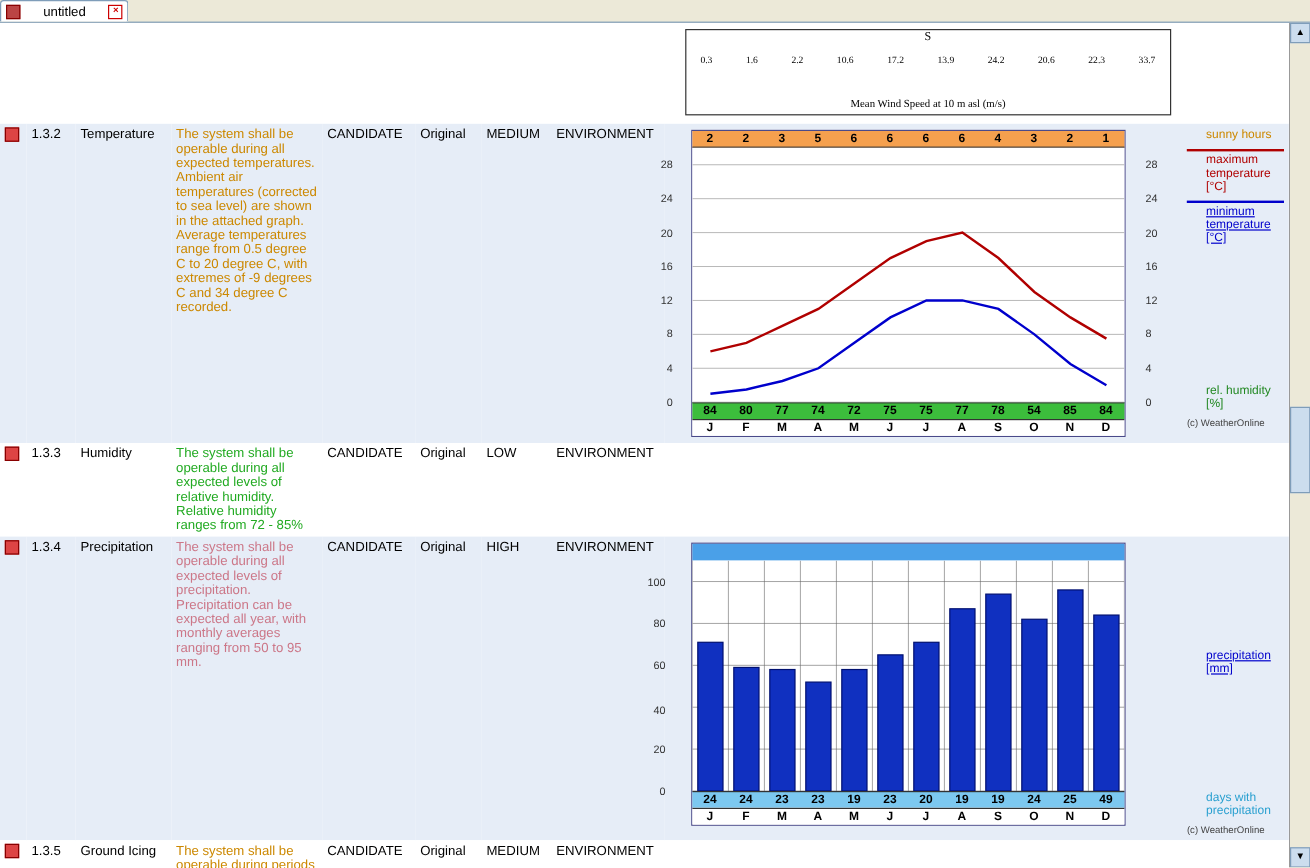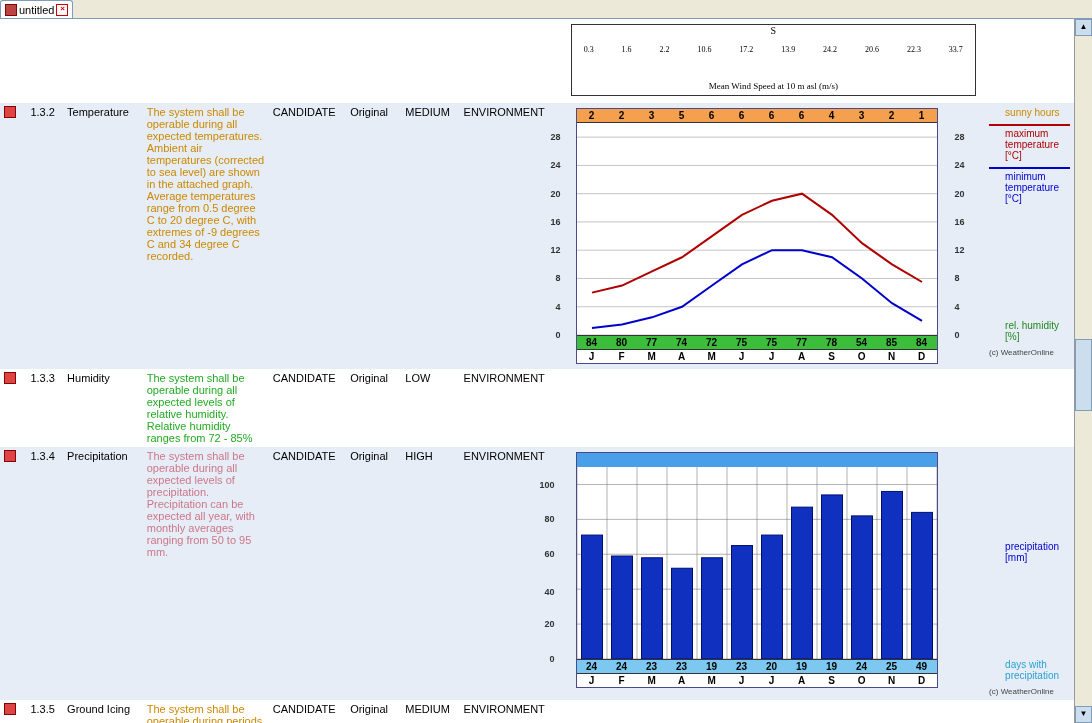--- a/index.html
+++ b/index.html
@@ -1,56 +1,56 @@
 <!DOCTYPE html>
 <html><head>
 <meta charset="utf-8">
 <style>
   html,body{margin:0;padding:0;font-family:Arial,Helvetica,sans-serif;font-size:11px;background:#ece9d8;}
   .viewport{width:1092px;height:723px;background:#ece9d8;position:relative;overflow:hidden;display:flex;flex-direction:column;}
   
   .tabbar{height:18px;background:#ece9d8;border-bottom:1px solid #7f9db9;display:flex;align-items:flex-end;}
-  .tab{display:flex;align-items:center;gap:2px;background:#fff;border:1px solid #7f9db9;border-bottom:none;border-top-left-radius:3px;border-top-right-radius:3px;padding:1px 4px;font-size:11px;height:15px;}
+  .tab{display:flex;align-items:center;gap:19px;background:#fff;border:1px solid #7f9db9;border-bottom:none;border-top-left-radius:3px;border-top-right-radius:3px;padding:1px 4px;font-size:11px;height:15px;}
   .doc-icon{width:10px;height:10px;background:#b44;border:1px solid #800;display:inline-block;}
   .close-icon{width:10px;height:10px;border:1px solid #c00;color:#c00;font-size:8px;line-height:8px;text-align:center;font-weight:bold;cursor:pointer;}
   
   .main{flex:1;display:flex;overflow:hidden;}
   .content{flex:1;background:#fff;overflow-y:auto;border-right:1px solid #999;}
   .scrollbar-fake{width:17px;background:#ece9d8;position:relative;}
   .scroll-up,.scroll-down{position:absolute;left:0;width:15px;height:15px;border:1px solid #7f9db9;background:#cde;font-size:8px;text-align:center;line-height:13px;}
   .scroll-up{top:0;} .scroll-down{bottom:0;}
   .scroll-thumb{position:absolute;left:0;width:15px;top:320px;height:70px;border:1px solid #7f9db9;background:#cde;}
   .grid{display:table;width:100%;border-collapse:collapse;}
   .row{display:table-row;}
   .row.even{background:#e6edf7;}
   .row.odd{background:#fff;}
   .cell{display:table-cell;vertical-align:top;padding:3px 4px;font-size:11px;}
-  .c-icon{width:16px;} .c-sec{width:40px;text-align:center;} .c-title{width:80px;} .c-req{width:160px;}
+  .c-icon{width:16px;} .c-sec{width:40px;} .c-title{width:80px;} .c-req{width:160px;}
   .c-cand{width:75px;} .c-type{width:55px;} .c-sev{width:55px;} .c-cat{width:90px;}
   .c-chart{width:460px;}
   .req-icon{width:10px;height:10px;background:#d44;border:1px solid #800;display:inline-block;}
   .req-orange{color:#cc8800;} .req-green{color:#22aa22;} .req-pink{color:#cc7788;}
   
   .chart-frame{border:1px solid #4a4a8a;background:#fff;font-size:9px;margin:2px 0;}
   .legend-col{display:table-cell;vertical-align:top;padding:4px 4px;font-size:10px;width:90px;}
   .lgd{margin-bottom:6px;margin-left:16px;}
-  .lgd-orange{color:#cc8800;} .lgd-red{color:#b00000;} .lgd-blue{color:#0000cc;} .lgd-green{color:#228822;} .lgd-cyan{color:#2aa0d0;}
+  .lgd-orange{color:#cc8800;} .lgd-red{color:#b00000;} .lgd-blue{color:#0000cc;text-decoration:underline;} .lgd-green{color:#228822;} .lgd-cyan{color:#2aa0d0;}
   .hr-red{border-top:2px solid #b00000;margin:2px 0;}
   .hr-blue{border-top:2px solid #0000cc;margin:2px 0;}
   .copyright{font-size:8px;color:#444;}
   
   .band{display:flex;} .band>div{flex:1;text-align:center;font-weight:bold;font-size:10px;padding:1px 0;}
   .top-band{background:#f5a04e;border-bottom:1px solid #333;}
   .bot-band{background:#3cbd3c;border-top:1px solid #333;}
   .month-band{background:#fff;border-top:1px solid #333;font-weight:bold;}
   .plot{position:relative;height:212px;background:#fff;}
   .plot svg{position:absolute;left:0;top:0;}
   .yaxis-l{position:absolute;left:-16px;top:0;height:100%;}
   .yaxis-r{position:absolute;right:-18px;top:0;height:100%;}
-  .ytick{position:absolute;font-size:9px;color:#333;transform:translateY(-50%);font-weight:bold;}
+  .ytick{position:absolute;font-size:9px;color:#333;transform:translateY(-50%);}
   
   .plot2{position:relative;height:192px;background:#fff;}
   .precip-top{height:14px;background:#4aa0e8;}
   .precip-days{background:#7cc8f0;}
   
   .wind-stub{border:1px solid #333;padding:6px;font-size:8px;text-align:center;height:58px;position:relative;margin:2px 8px 4px 8px;}
   .wind-caption{position:absolute;bottom:4px;left:0;right:0;text-align:center;font-family:'Times New Roman',serif;font-size:9px;}
   .wind-s{position:absolute;top:0;left:0;right:0;text-align:center;font-family:'Times New Roman',serif;font-size:10px;}
 </style>
 </head>

